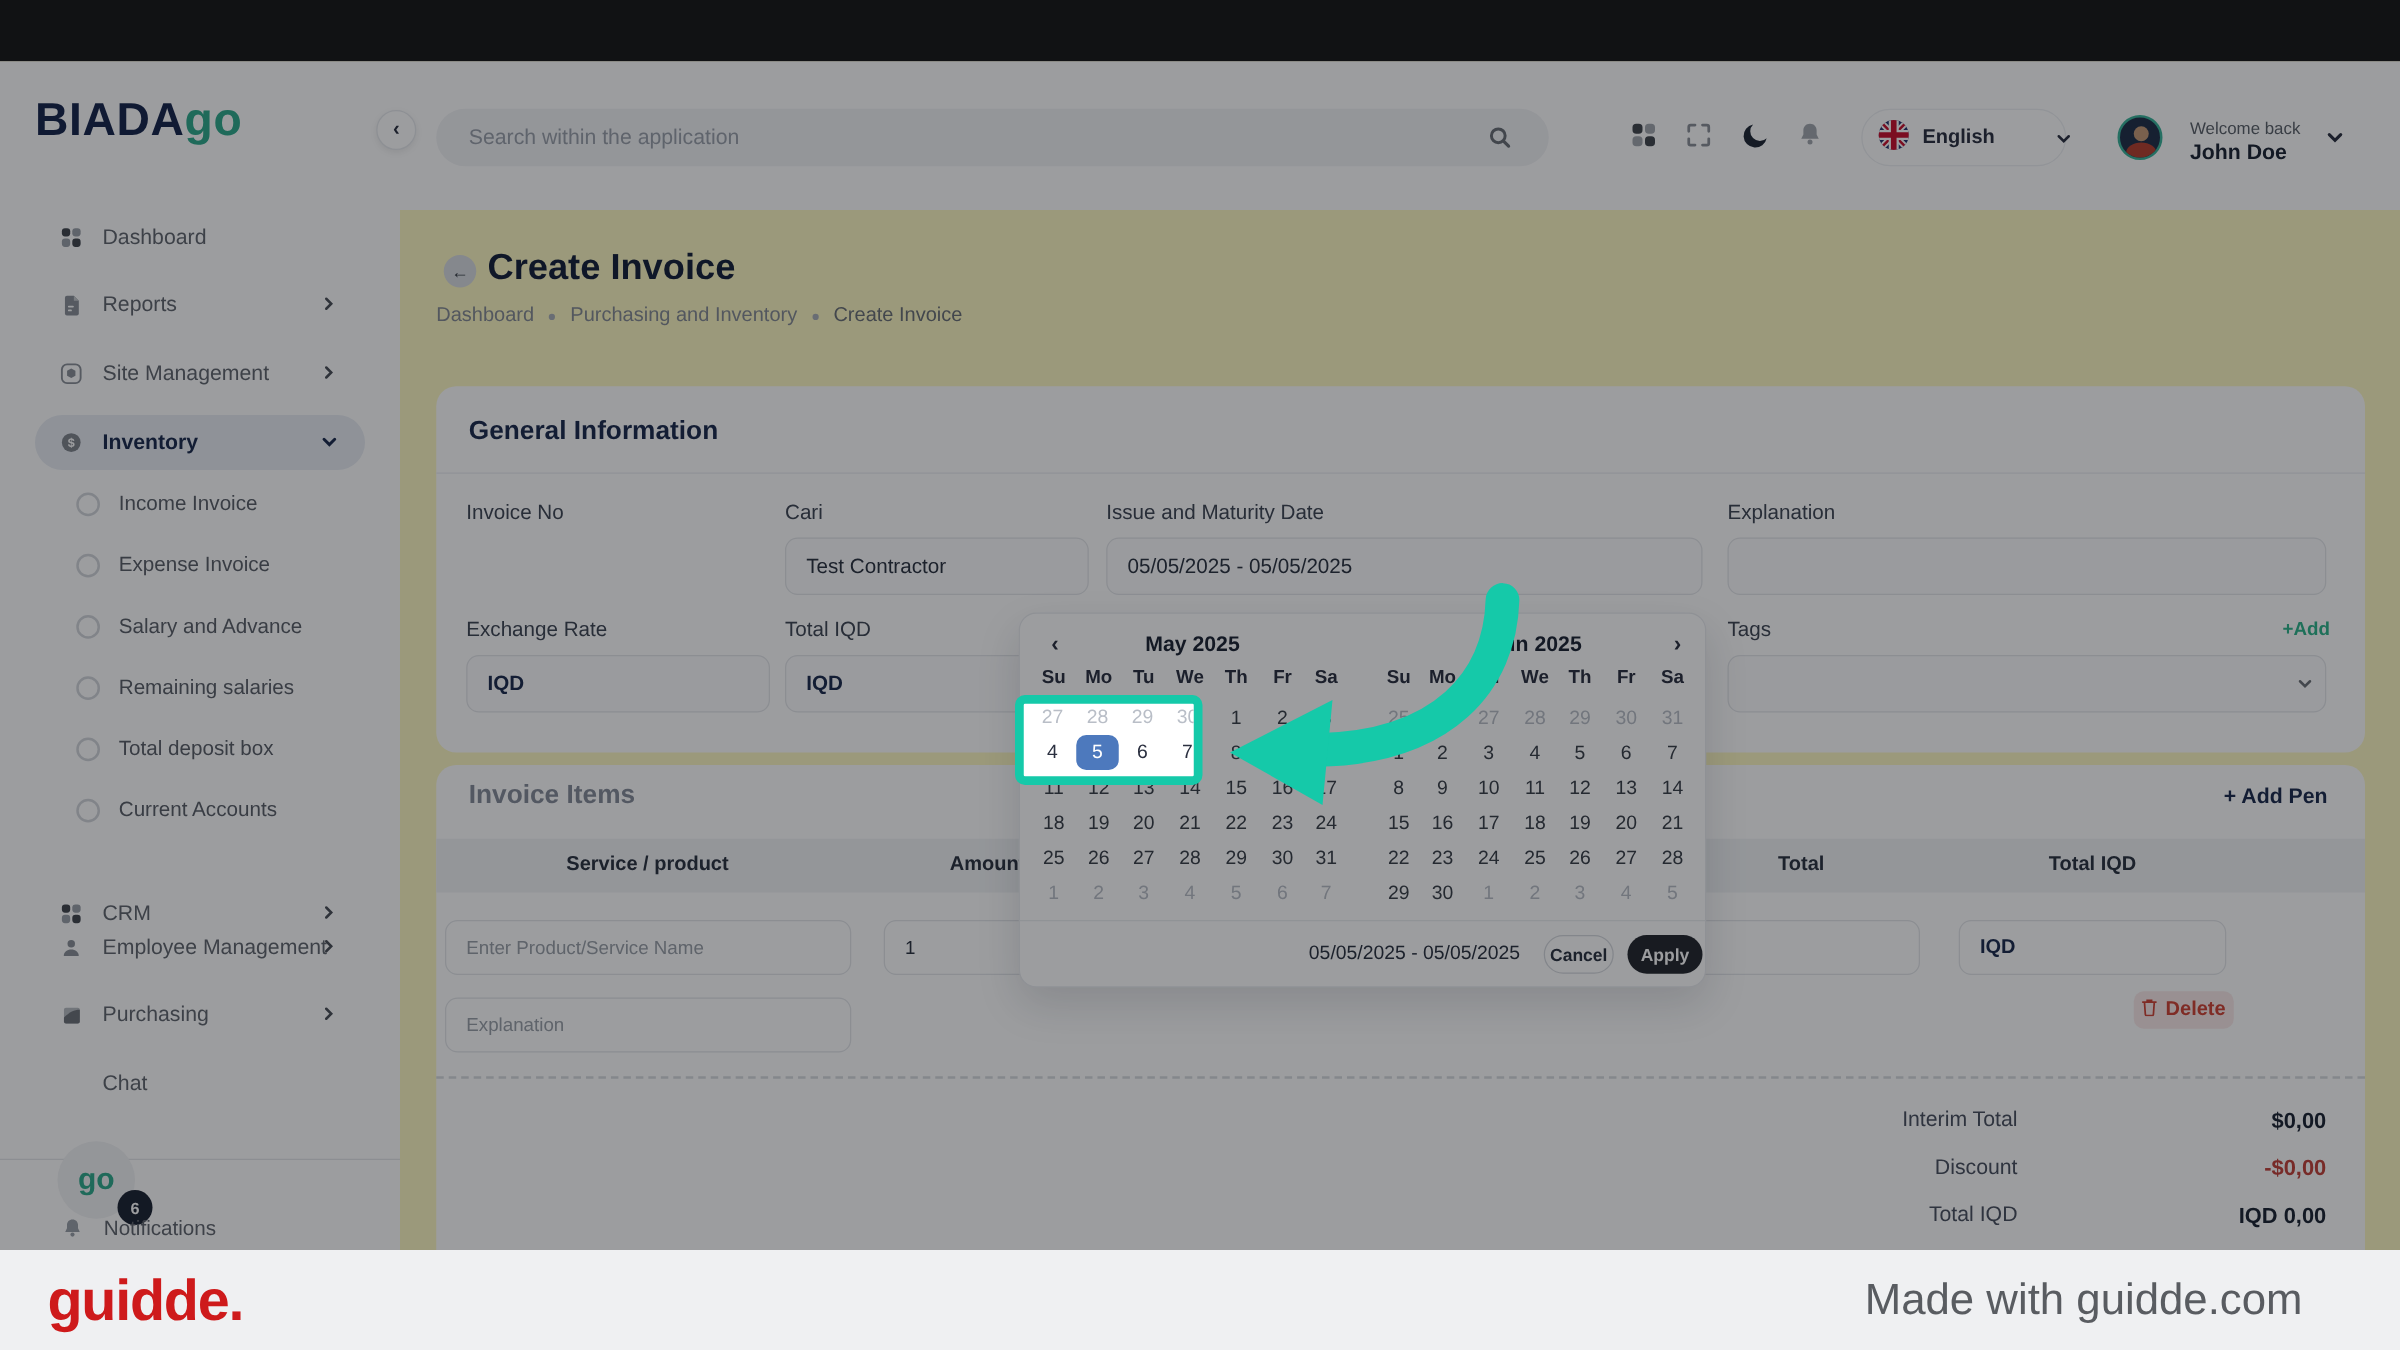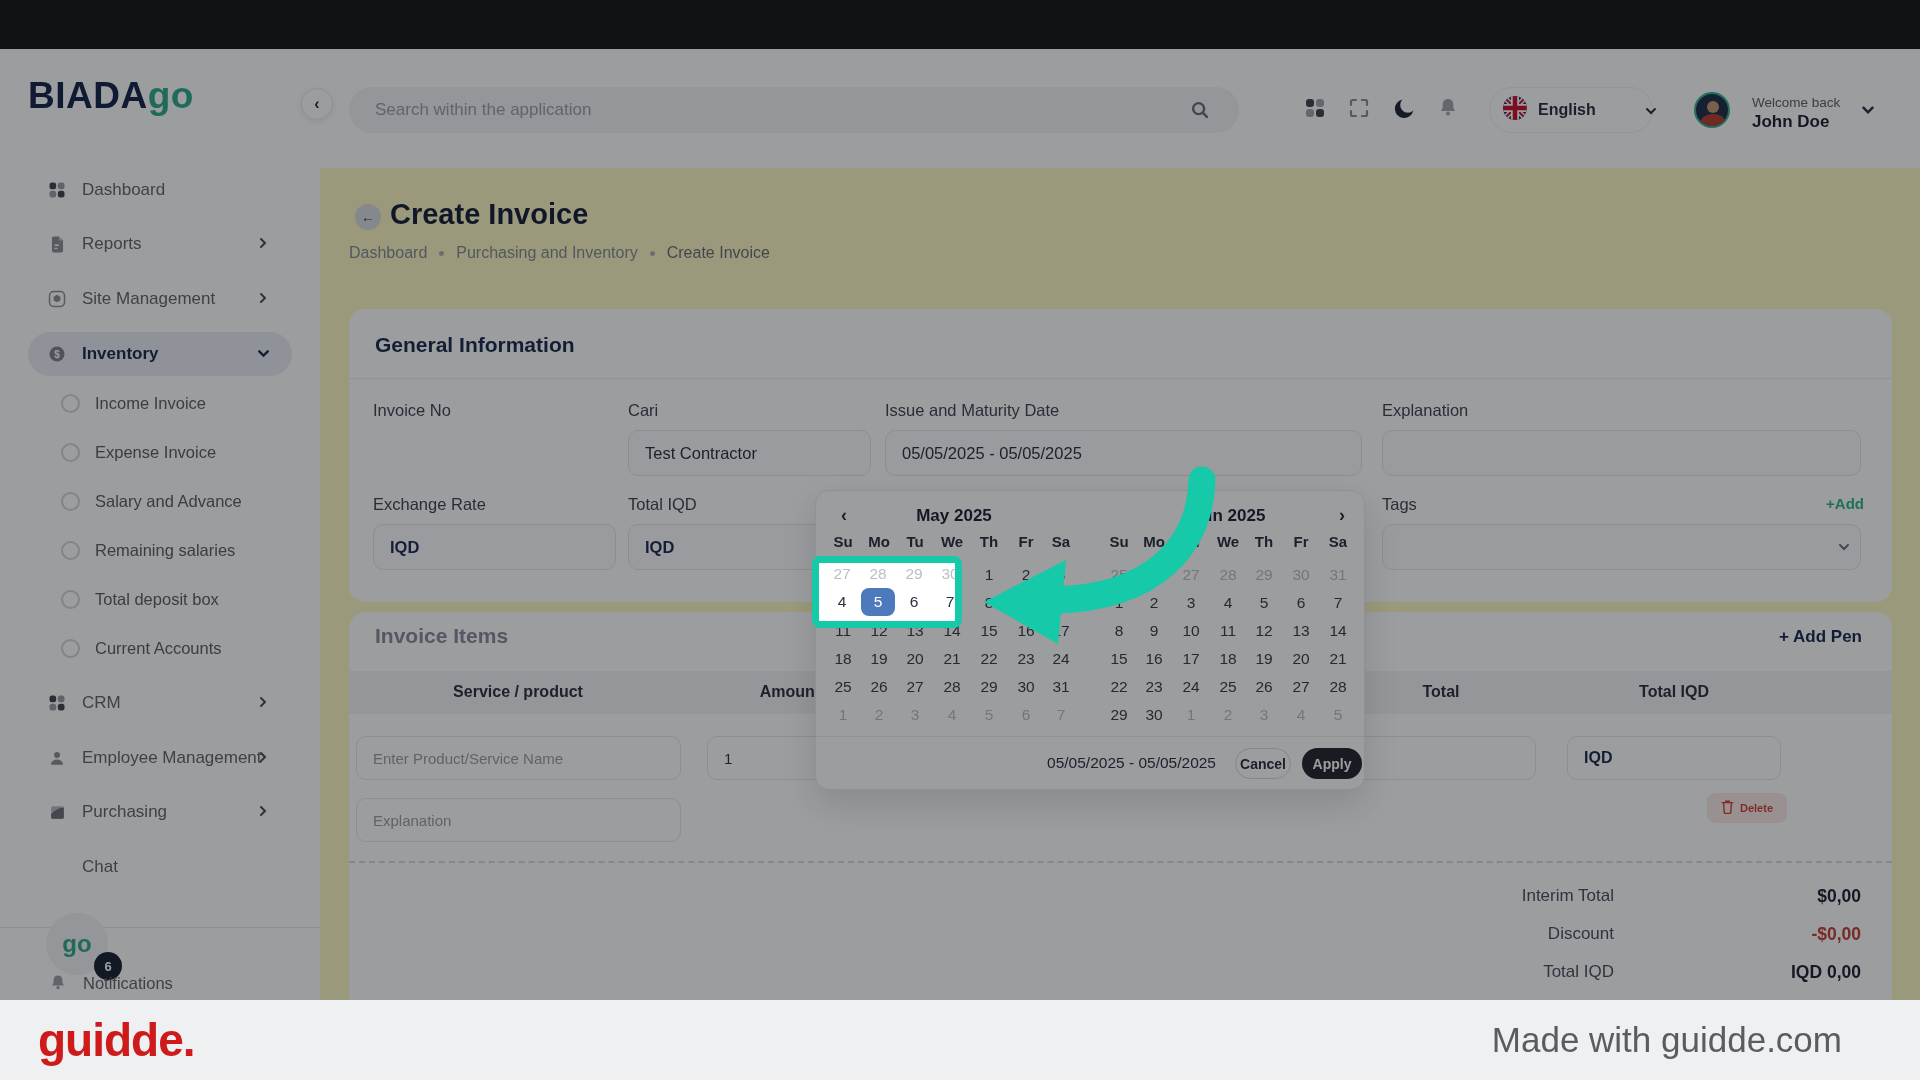--- a/index.html
+++ b/index.html
@@ -94,21 +94,21 @@
   .card2 .card-h{top:12px;color:#858c99}
   .add-pen{position:absolute;right:30px;top:15px;font-size:17px;font-weight:600;color:#1b2b4d;cursor:pointer}
   .tbl-band{position:absolute;left:0;top:59px;width:1543px;height:43px;background:#f2f4f6}
   .tbl-col{position:absolute;top:12px;font-size:16px;font-weight:700;color:#2b3240;transform:translateX(-50%);white-space:nowrap}
   .row-input{position:absolute;height:44px;border:1.5px solid #e4e6ea;border-radius:10px;background:#fff;
              font-family:inherit;font-size:15px;color:#2b3240;padding:0 16px;outline:none}
   .row-input::placeholder{color:#9aa0a8}
   .iqd-box{position:absolute;left:1218px;top:124px;width:214px;height:44px;border:1.5px solid #e4e6ea;border-radius:10px;
            background:#fff;display:flex;align-items:center;padding-left:16px;font-size:16px;font-weight:700;color:#1b2b4d;cursor:pointer}
   .del-btn{position:absolute;left:1358px;top:181px;width:80px;height:30px;border-radius:8px;background:#fbeaea;
-           display:flex;align-items:center;justify-content:center;gap:6px;font-size:11px;font-weight:700;color:#cf4436;cursor:pointer}
+           display:flex;align-items:center;justify-content:center;gap:6px;font-size:16px;font-weight:700;color:#cf4436;cursor:pointer}
   .dashed{position:absolute;left:0;top:249px;width:1543px;border-top:2px dashed #d8dbdf}
   .tot-label{position:absolute;left:1000px;width:265px;text-align:right;font-size:17px;color:#4a5160}
   .tot-value{position:absolute;left:1312px;width:200px;text-align:right;font-size:17.5px;font-weight:700;color:#1b2433}
   .tot-value.neg{color:#c2413a}
 
   
   .cal{position:absolute;left:815px;top:490px;width:550px;height:300px;background:#fff;border-radius:14px;z-index:10;
        border:1px solid #e9ebef;box-shadow:0 14px 34px rgba(20,25,40,.14)}
   .cal-nav{position:absolute;top:14px;width:20px;height:20px;font-size:18px;font-weight:700;color:#2b3040;cursor:pointer;text-align:center}
   .cal-title{position:absolute;top:15px;transform:translateX(-50%);font-size:17px;font-weight:700;color:#1c2333;white-space:nowrap}
@@ -202,21 +202,21 @@
           <span class="sub-label">Remaining salaries</span>
         </div>
         <div class="sub-item" style="top: 530px;">
           <span class="sub-radio"></span>
           <span class="sub-label">Total deposit box</span>
         </div>
         <div class="sub-item" style="top: 579px;">
           <span class="sub-radio"></span>
           <span class="sub-label">Current Accounts</span>
         </div>
-        <div class="nav-item" style="top: 632px;">
+        <div class="nav-item" style="top: 660px;">
           <span class="nav-ico">
             <svg width="20" height="20" viewBox="0 0 24 24">
               <rect x="3" y="3" width="8" height="8" rx="3" fill="#41464e"></rect>
               <rect x="13" y="3" width="8" height="8" rx="3" fill="#9aa0a8"></rect>
               <rect x="3" y="13" width="8" height="8" rx="3" fill="#9aa0a8"></rect>
               <rect x="13" y="13" width="8" height="8" rx="3" fill="#41464e"></rect>
             </svg>
           </span>
           <span class="nav-label">CRM</span>
           <span class="nav-chev"><svg width="14" height="14" viewBox="0 0 14 14" fill="none" stroke="#4a4f57" stroke-width="2" stroke-linecap="round">

